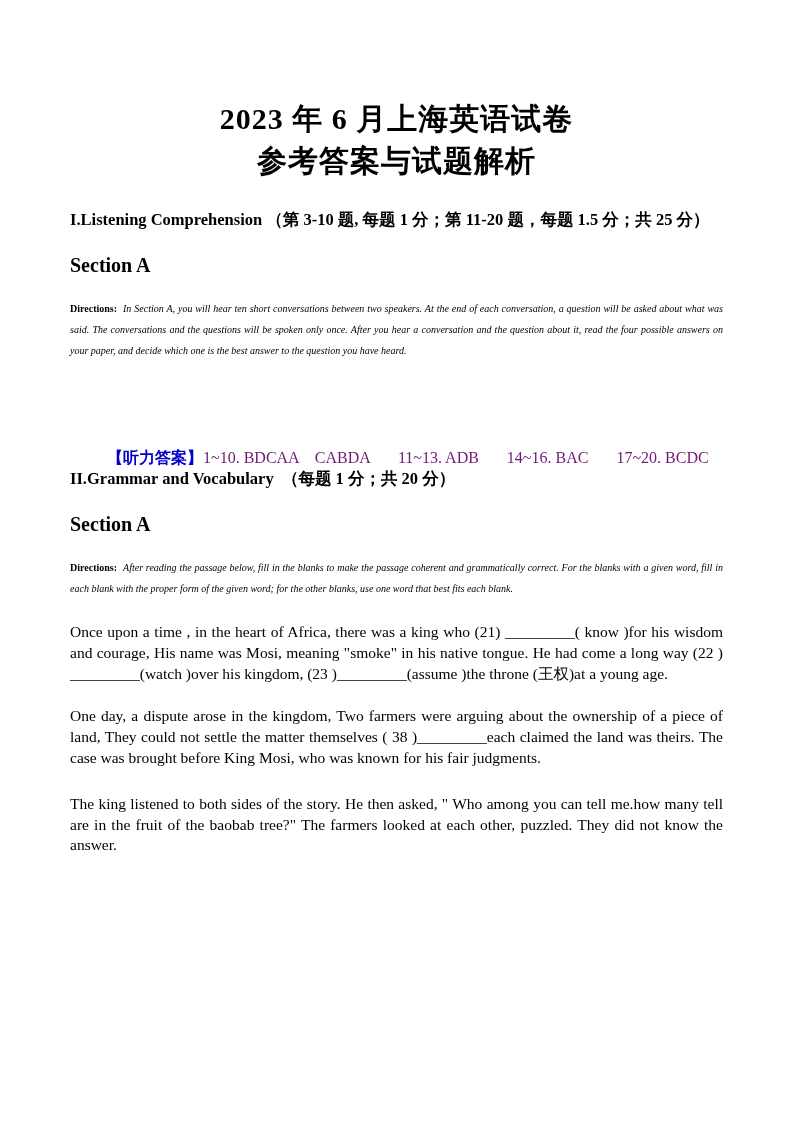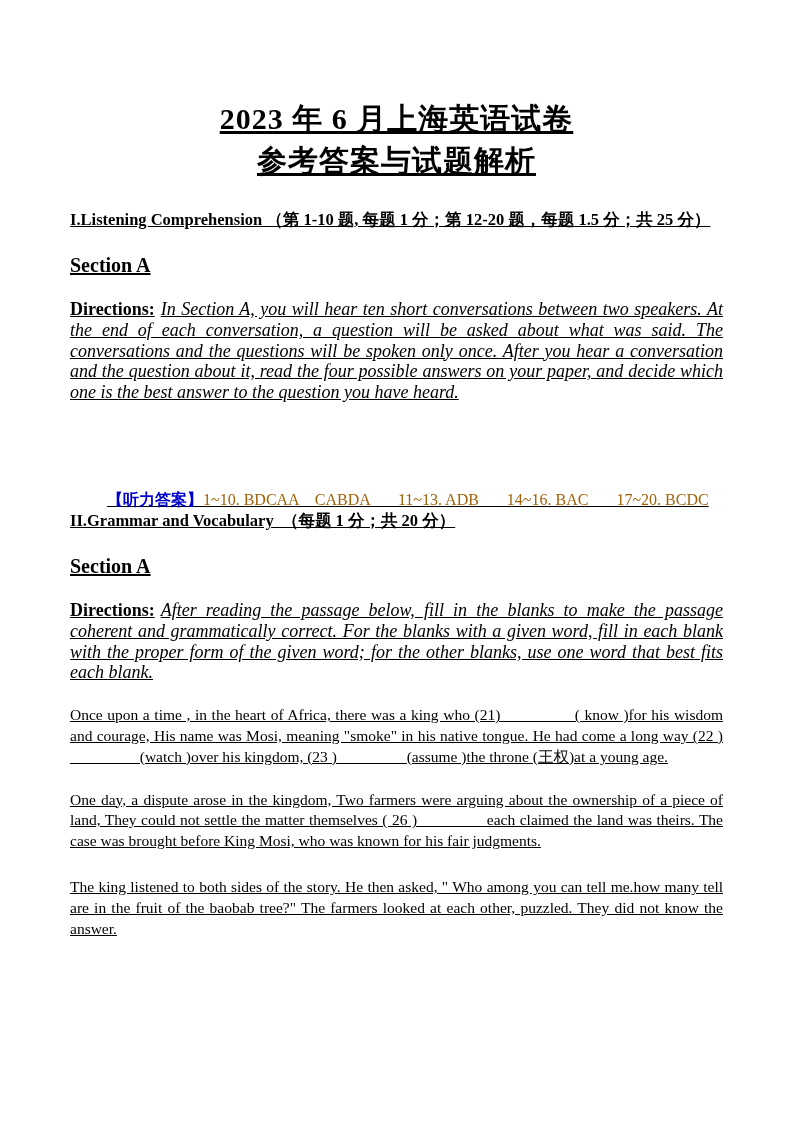--- a/index.html
+++ b/index.html
@@ -7,21 +7,20 @@
   .page {
     position: relative;
     width: 793px;
     height: 1009px;
     margin: 0 auto;
     background: #ffffff;
     font-family: "Liberation Serif", serif;
     color: #000000;
     padding: 98px 70px 17px 70px;
     overflow: hidden;
-    text-decoration: underline;
   }
   .title {
     text-align: center;
     font-weight: bold;
     font-size: 30px;
     line-height: 42px;
     letter-spacing: 1px;
   }
   .heading {
     font-weight: bold;
@@ -32,21 +31,21 @@
   .heading.h1 { margin-top: 27px; }
   .heading.h2 { }
   .subheading {
     font-weight: bold;
     font-size: 20px;
     line-height: 21px;
   }
   .subheading.sa1 { margin-top: 25px; }
   .subheading.sa2 { margin-top: 25px; }
   .directions {
-    font-size: 18px;
+    font-size: 10px;
     line-height: 20.8px;
     text-align: justify;
   }
   .directions.d1 { margin-top: 23px; }
   .directions.d2 { margin-top: 23px; }
   .dir-label { font-weight: bold; font-style: normal; margin-right: 6px; }
   .dir-text { font-style: italic; }
   .answers {
     margin-top: 86px;
     font-size: 16px;
@@ -80,36 +79,36 @@
 </head>
 <body>
 
 <div class="page">
 
   <div class="title">
     <div>2023 年 6 月上海英语试卷</div>
     <div>参考答案与试题解析</div>
   </div>
 
-  <p class="heading h1">I.Listening Comprehension （第 1-10 题, 每题 1 分；第 12-20 题，每题 1.5 分；共 25 分）</p>
+  <p class="heading h1">I.Listening Comprehension （第 3-10 题, 每题 1 分；第 11-20 题，每题 1.5 分；共 25 分）</p>
 
   <p class="subheading sa1">Section A</p>
 
   <p class="directions d1"><span class="dir-label">Directions:</span><span class="dir-text">In Section A, you will hear ten short conversations between two speakers. At the end of each conversation, a question will be asked about what was said. The conversations and the questions will be spoken only once. After you hear a conversation and the question about it, read the four possible answers on your paper, and decide which one is the best answer to the question you have heard.</span></p>
 
-  <p class="answers"><span class="label" style="color: rgb(0, 0, 204);">【听力答案】</span><span class="values" style="color: #a16207;">1~10. BDCAA    CABDA       11~13. ADB       14~16. BAC       17~20. BCDC</span></p>
+  <p class="answers"><span class="label" style="color: rgb(0, 0, 204);">【听力答案】</span><span class="values" style="color: #701a75;">1~10. BDCAA    CABDA       11~13. ADB       14~16. BAC       17~20. BCDC</span></p>
 
 
   <p class="heading h2">II.Grammar and Vocabulary  （每题 1 分；共 20 分）</p>
 
   <p class="subheading sa2">Section A</p>
 
   <p class="directions d2"><span class="dir-label">Directions:</span><span class="dir-text">After reading the passage below, fill in the blanks to make the passage coherent and grammatically correct. For the blanks with a given word, fill in each blank with the proper form of the given word; for the other blanks, use one word that best fits each blank.</span></p>
 
   <p class="body-para p1">Once upon a time , in the heart of Africa, there was a king who (21) _________( know )for his wisdom and courage, His name was Mosi, meaning "smoke" in his native tongue. He had come a long way (22 ) _________(watch )over his kingdom, (23 )_________(assume )the throne (王权)at a young age.</p>
 
-  <p class="body-para p2">One day, a dispute arose in the kingdom, Two farmers were arguing about the ownership of a piece of land, They could not settle the matter themselves ( 26 )_________each claimed the land was theirs. The case was brought before King Mosi, who was known for his fair judgments.</p>
+  <p class="body-para p2">One day, a dispute arose in the kingdom, Two farmers were arguing about the ownership of a piece of land, They could not settle the matter themselves ( 38 )_________each claimed the land was theirs. The case was brought before King Mosi, who was known for his fair judgments.</p>
 
   <p class="body-para p3">The king listened to both sides of the story. He then asked, " Who among you can tell me.how many tell are in the fruit of the baobab tree?" The farmers looked at each other, puzzled. They did not know the answer.</p>
 
   <div class="footer" style="color: rgb(157, 157, 157);">BT学习网 https://btxuexi.com</div>
 
 </div>
 
 </body></html>

